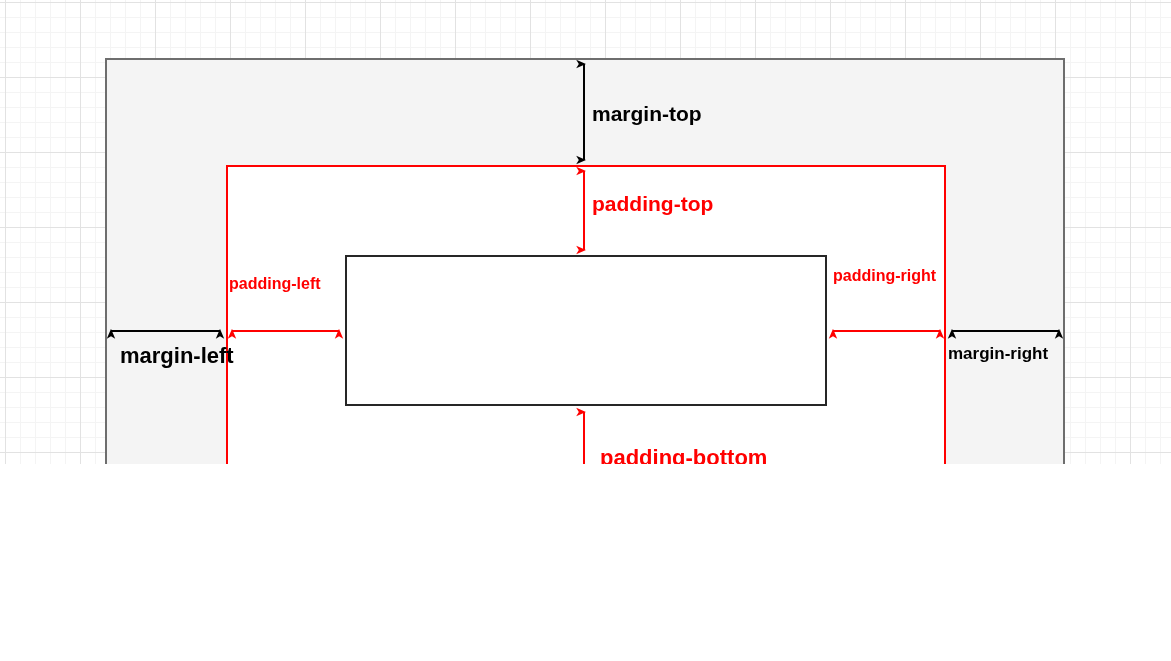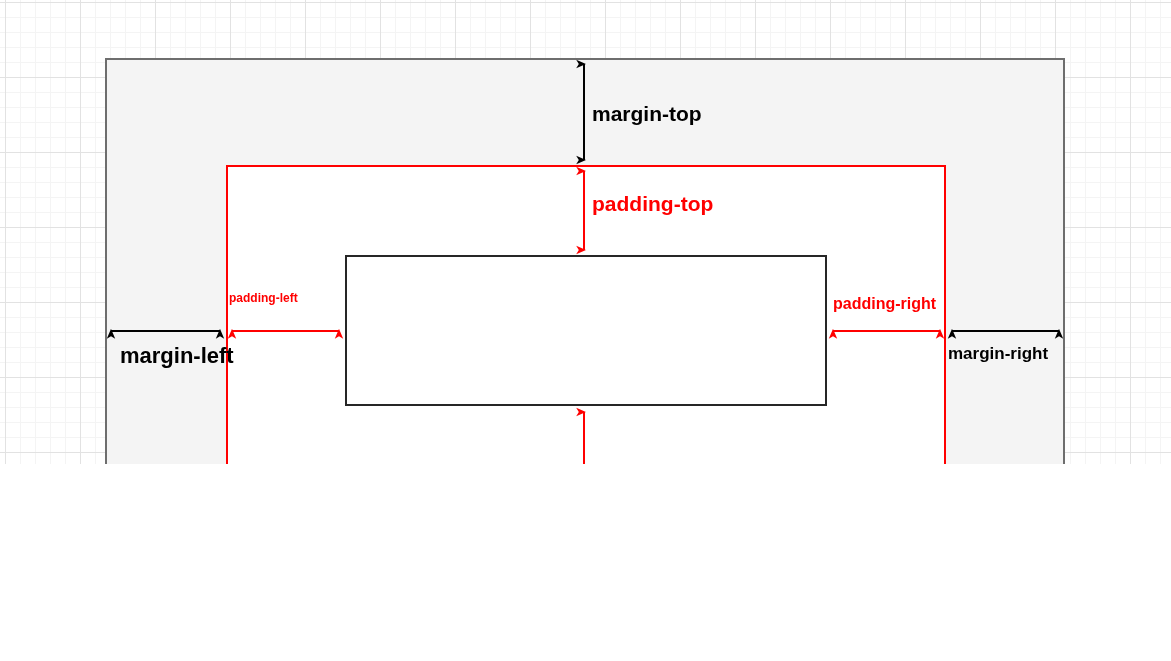--- a/index.html
+++ b/index.html
@@ -67,22 +67,22 @@
 
   
   .label {
     position: absolute;
     font-weight: bold;
     white-space: nowrap;
     line-height: 1;
   }
   .lab-margin-top    { left: 592px; top: 103px; font-size: 21px; color: #000000; }
   .lab-padding-top   { left: 592px; top: 193px; font-size: 21px; color: #ff0000; }
-  .lab-padding-left  { left: 229px; top: 292px; font-size: 12px; color: #ff0000; }
-  .lab-padding-right { left: 833px; top: 296px; font-size: 16px; color: #ff0000; }
+  .lab-padding-left  { left: 229px; top: 276px; font-size: 16px; color: #ff0000; }
+  .lab-padding-right { left: 833px; top: 268px; font-size: 16px; color: #ff0000; }
   .lab-margin-left   { left: 120px; top: 345px; font-size: 22px; color: #000000; }
   .lab-margin-right  { left: 948px; top: 345px; font-size: 17px; color: #000000; text-align: right; }
   .lab-padding-bottom{ left: 600px; top: 447px; font-size: 22px; color: #ff0000; }
   .lab-margin-bottom { left: 592px; top: 537px; font-size: 22px; color: #000000; }
 </style>
 </head>
 <body>
 
 <div id="canvas">
 
@@ -135,14 +135,15 @@
       <line x1="952" y1="331" x2="1059" y2="331" stroke="#000000" stroke-width="2" marker-start="url(#ah-black-up)" marker-end="url(#ah-black-down)"></line>
     </g>
   </svg>
 
   <div class="label lab-margin-top">margin-top</div>
   <div class="label lab-padding-top">padding-top</div>
   <div class="label lab-padding-left">padding-left</div>
   <div class="label lab-padding-right">padding-right</div>
   <div class="label lab-margin-left">margin-left</div>
   <div class="label lab-margin-right">margin-right</div>
+  <div class="label lab-padding-bottom">padding-bottom</div>
 
 </div>
 
 </body></html>

